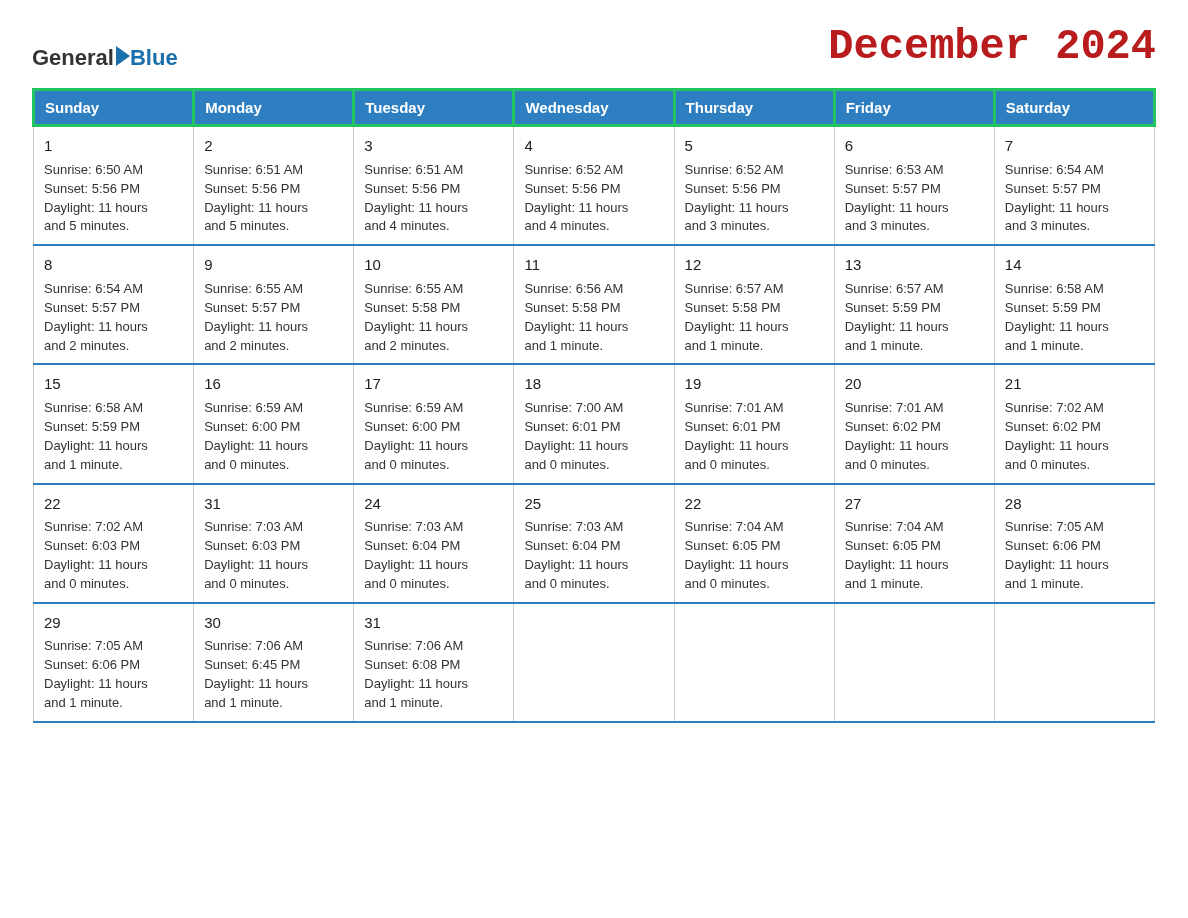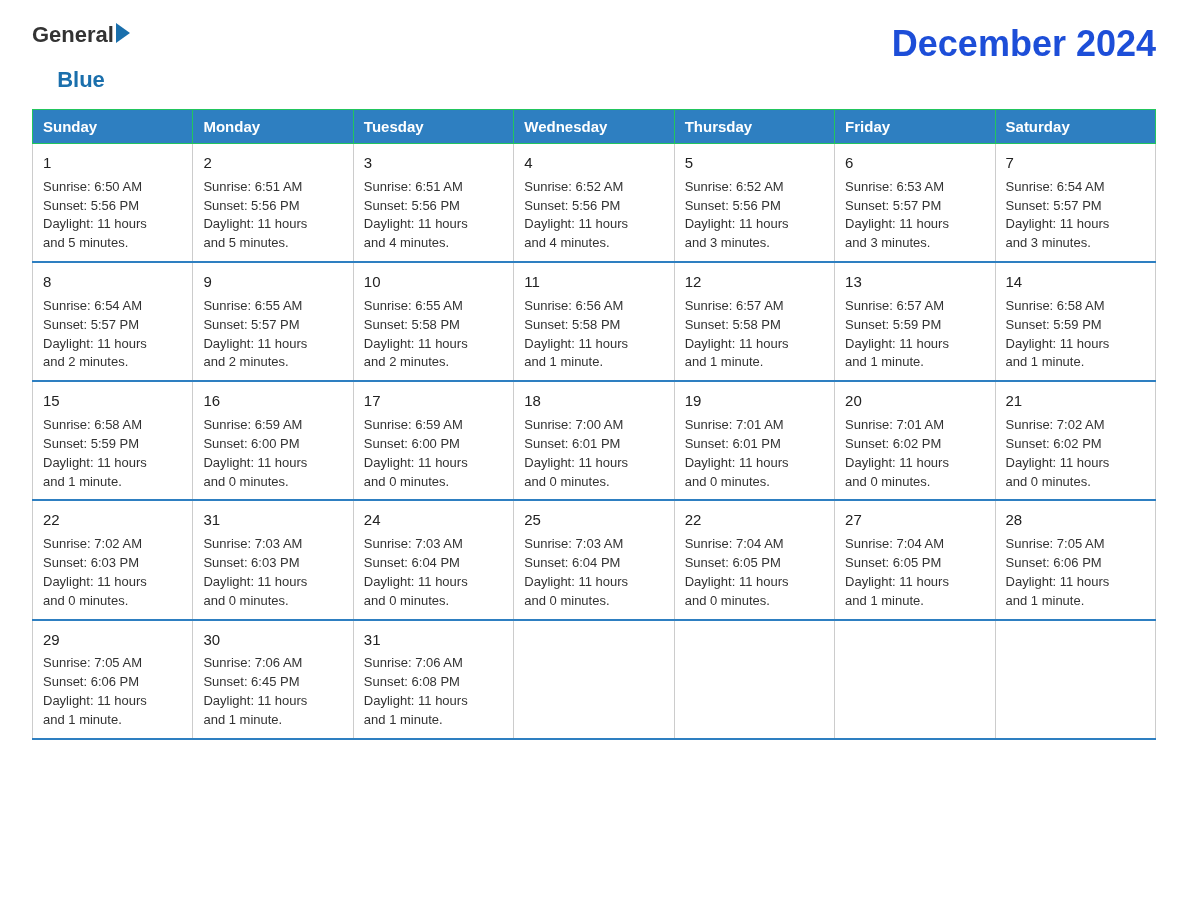--- a/index.html
+++ b/index.html
@@ -11,22 +11,22 @@
       min-height: 918px;
     }
     .header {
       display: flex;
       justify-content: space-between;
       align-items: flex-start;
       margin-bottom: 18px;
     }
     .logo {
       display: flex;
-      flex-direction: column;
-      align-items: center;
+      flex-direction: row;
+      align-items: flex-end;
     }
     .logo-general {
       font-size: 22px;
       font-weight: bold;
       color: #333;
       line-height: 1;
     }
     .logo-blue {
       font-size: 22px;
       font-weight: bold;
@@ -43,44 +43,45 @@
       border-left: 14px solid #1a6fac;
       margin-left: 2px;
       vertical-align: middle;
       position: relative;
       top: -2px;
     }
     .title-block {
       text-align: right;
     }
     .title-block h1 {
-      font-size: 36px;
+      font-size: 42px;
       font-weight: bold;
-      color: #1d4ed8;
+      color: #b91c1c;
       line-height: 1.1;
+      font-family: Liberation Mono, monospace;
     }
     .title-block h2 {
       font-size: 22px;
       font-weight: normal;
       color: #444;
     }
     table {
       width: 100%;
       border-collapse: collapse;
     }
     thead tr {
       background-color: #2e7fc1;
     }
     thead th {
       color: #fff;
       font-size: 15px;
       font-weight: bold;
       padding: 8px 10px;
       text-align: left;
-      border: 1px solid #22c55e;
+      border: 3px solid #22c55e;
     }
     tbody td {
       vertical-align: top;
       padding: 8px 10px;
       border: 1px solid #ccc;
       font-size: 13px;
       color: #222;
       line-height: 1.45;
       width: 14.28%;
     }

